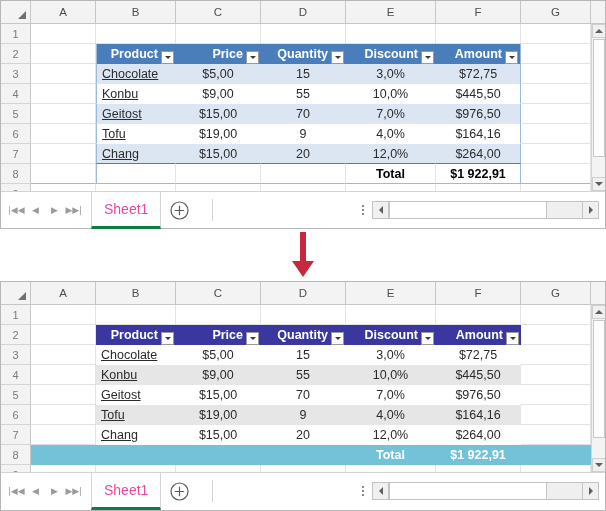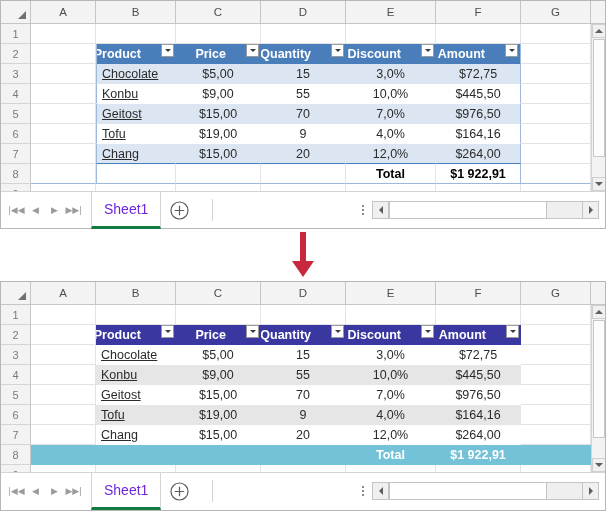--- a/index.html
+++ b/index.html
@@ -85,23 +85,22 @@
     background: #fff;
   }
   .cell.empty { background: #fff; }
   .txt-l { text-align: left; text-decoration: underline; }
   .txt-c { text-align: center; }
 
   
   .hdr {
     color: #ffffff; font-weight: bold; font-size: 12.5px;
     border-right: none; border-bottom: none;
-    display: flex; align-items: flex-start; justify-content: flex-end;
+    display: flex; align-items: flex-end; justify-content: flex-end;
     padding: 0 2px 0 20px;
-    gap: 17px;
   }
   .hdr-label { flex: 1 1 auto; text-align: right; padding-right: 3px; }
   .filter-btn {
     width: 13px; height: 13px; min-width: 13px;
     background: #ffffff;
     border: 1px solid #9a9a9a;
     display: flex; align-items: center; justify-content: center;
   }
   .filter-btn i {
     display: block; width: 0; height: 0;
@@ -155,21 +154,21 @@
     border-top: 1px solid #d4d4d4;
   }
   .navbtns { display: flex; align-items: center; gap: 0px; padding: 0 4px 0 6px; }
   .navbtn {
     width: 19px; height: 20px;
     display: flex; align-items: center; justify-content: center;
     color: #9b9b9b; font-size: 9px;
   }
   .sheettab {
     height: 37px; display: flex; align-items: center; padding: 0 12px;
-    font-size: 14px; color: #6d28d9;
+    font-size: 14px; color: #ec4899;
     border-left: 1px solid #d4d4d4; border-right: 1px solid #d4d4d4;
     border-bottom: 3px solid #107c41;
     background: #fff;
     margin-left: 4px;
   }
   .addsheet {
     width: 37px; height: 37px; display: flex; align-items: center; justify-content: center;
   }
   .addsheet svg { display: block; }
   .tabdivider { width: 1px; height: 22px; background: #d4d4d4; margin-left: 14px; }

